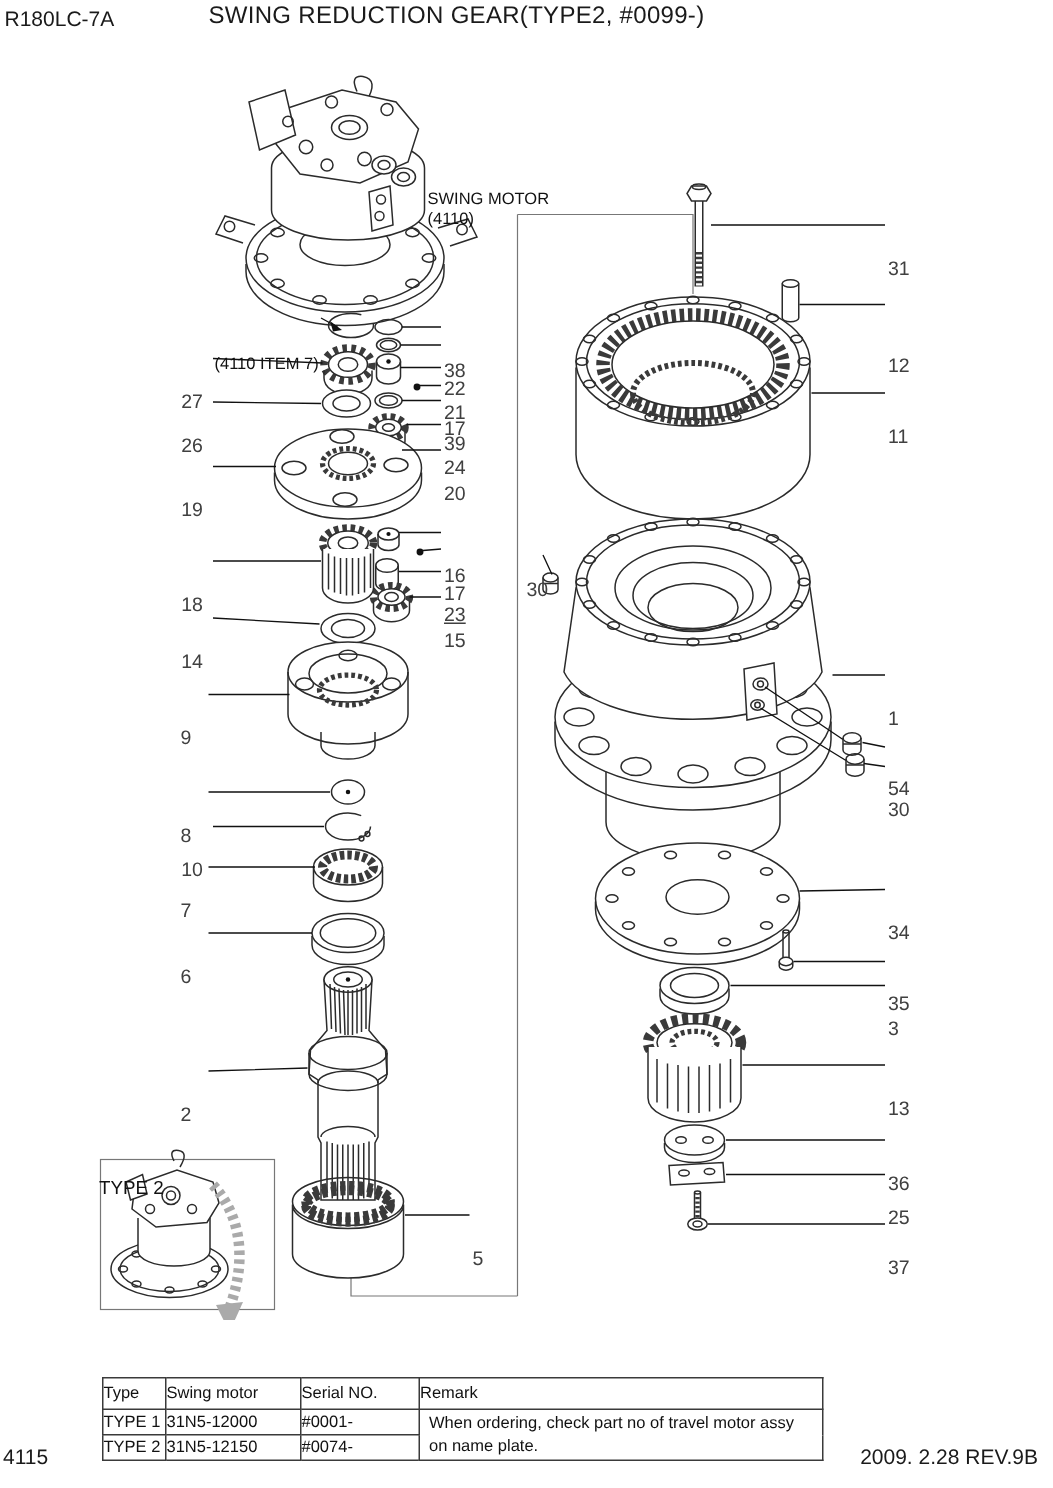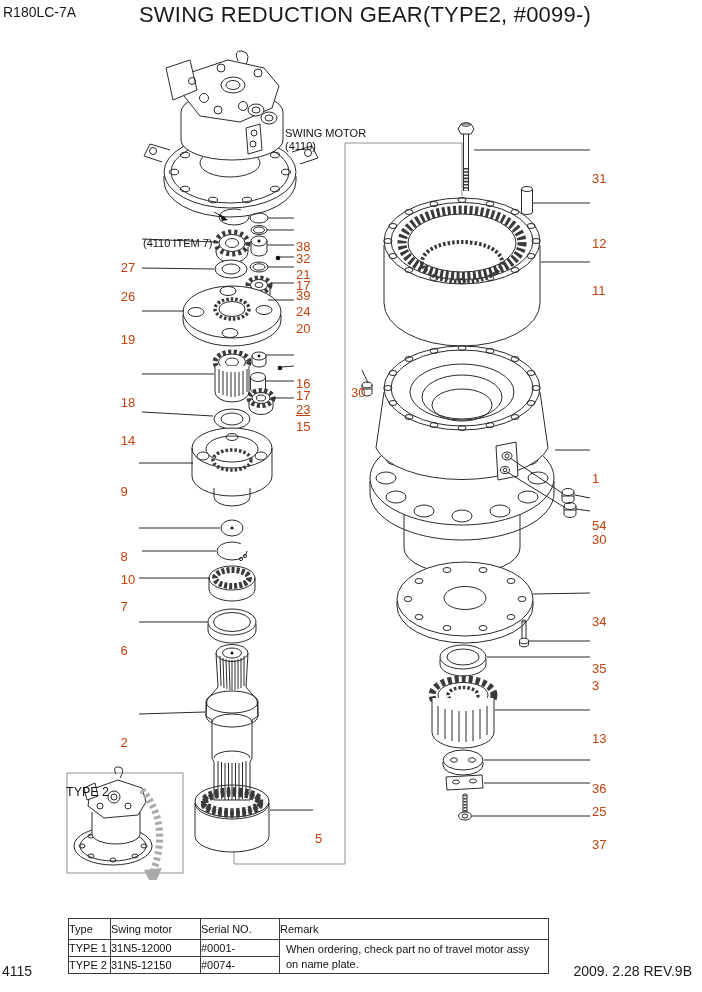--- a/index.html
+++ b/index.html
@@ -1,22 +1,22 @@
 <!DOCTYPE html>
 <html><head>
 <meta charset="utf-8">
 <style>
   html,body{margin:0;padding:0;background:#fff;}
   .page{position:relative;width:702px;height:992px;background:#fff;
         font-family:"Liberation Sans", sans-serif;color:#1a1a1a;overflow:hidden;}
   .model{position:absolute;left:3px;top:4px;font-size:14px;letter-spacing:0px;}
-  .title{position:absolute;left:139px;top:2px;font-size:22px;letter-spacing:0.2px;text-align:right;}
+  .title{position:absolute;left:139px;top:2px;font-size:16px;letter-spacing:0.2px;text-align:right;}
   .diagram{position:absolute;left:0;top:28px;width:702px;height:852px;}
   .diagram svg{position:absolute;left:0;top:0;}
-  .callout{position:absolute;font-size:13px;color:#c2410c;white-space:nowrap;}
+  .callout{position:absolute;font-size:13px;color:#404040;white-space:nowrap;}
   .co-r{width:24px;text-align:center;}
   .lbl{position:absolute;font-size:11px;color:#111;white-space:nowrap;line-height:1.2;}
   .type2lbl{font-size:12.5px;}
   
   .s{stroke:#2b2b2b;fill:none;stroke-width:1;}
   .w{stroke:#2b2b2b;fill:#ffffff;stroke-width:1;}
   .teeth{stroke:#3a3a3a;fill:none;}
   .thin{stroke:#777;fill:none;stroke-width:0.8;}
   .leader{stroke:#111;fill:none;stroke-width:0.9;}
   .dot{fill:#111;stroke:none;}
@@ -369,21 +369,21 @@
     <div class="callout co-r" style="left:116px;top:367px;">18</div>
     <div class="callout co-r" style="left:116px;top:405px;">14</div>
     <div class="callout co-r" style="left:112px;top:456px;">9</div>
     <div class="callout co-r" style="left:112px;top:521px;">8</div>
     <div class="callout co-r" style="left:116px;top:544px;">10</div>
     <div class="callout co-r" style="left:112px;top:571px;">7</div>
     <div class="callout co-r" style="left:112px;top:615px;">6</div>
     <div class="callout co-r" style="left:112px;top:707px;">2</div>
 
     <div class="callout" style="left:296px;top:211px;">38</div>
-    <div class="callout" style="left:296px;top:223px;">32</div>
+    <div class="callout" style="left:296px;top:223px;">22</div>
     <div class="callout" style="left:296px;top:239px;">21</div>
     <div class="callout" style="left:296px;top:250px;">17</div>
     <div class="callout" style="left:296px;top:260px;">39</div>
     <div class="callout" style="left:296px;top:276px;">24</div>
     <div class="callout" style="left:296px;top:293px;">20</div>
     <div class="callout" style="left:296px;top:348px;">16</div>
     <div class="callout" style="left:296px;top:360px;">17</div>
     <div class="callout" style="left:296px;top:374px;text-decoration:underline;">23</div>
     <div class="callout" style="left:296px;top:391px;">15</div>
     <div class="callout" style="left:315px;top:803px;">5</div>

